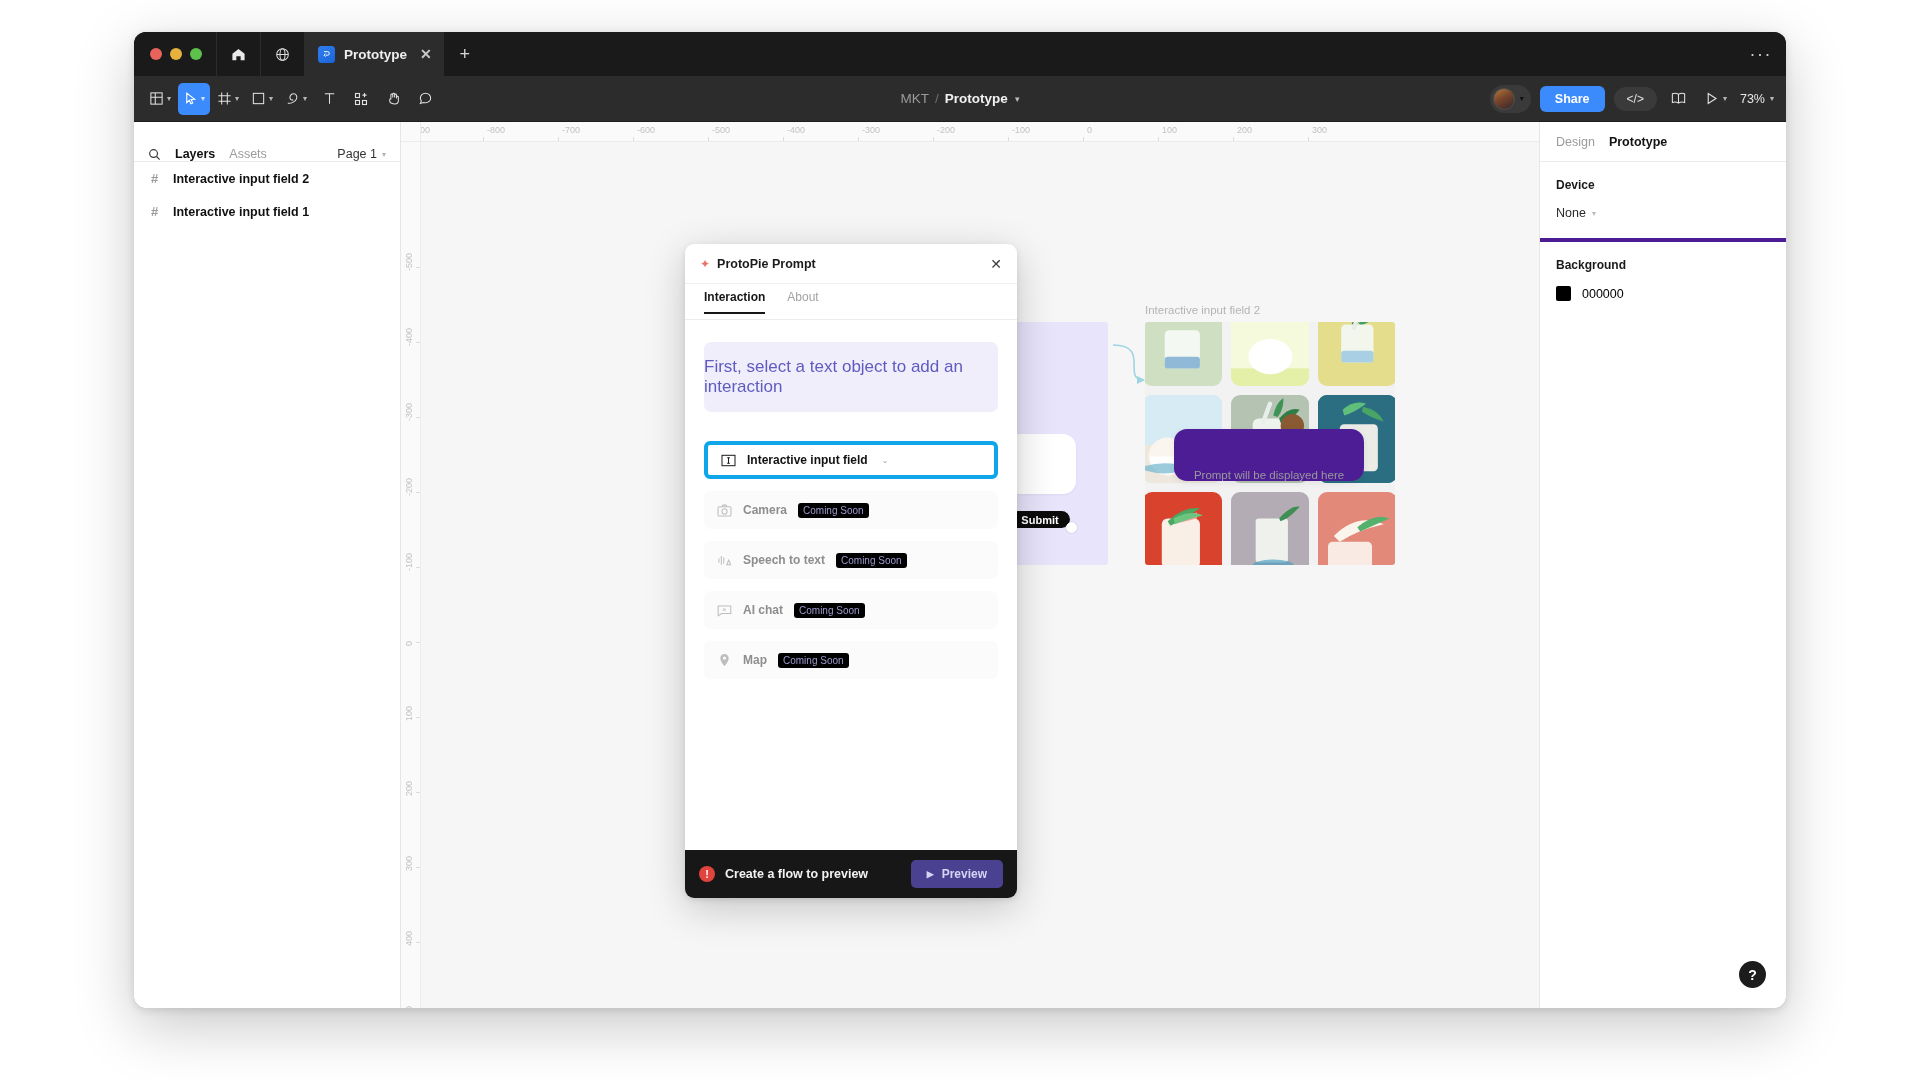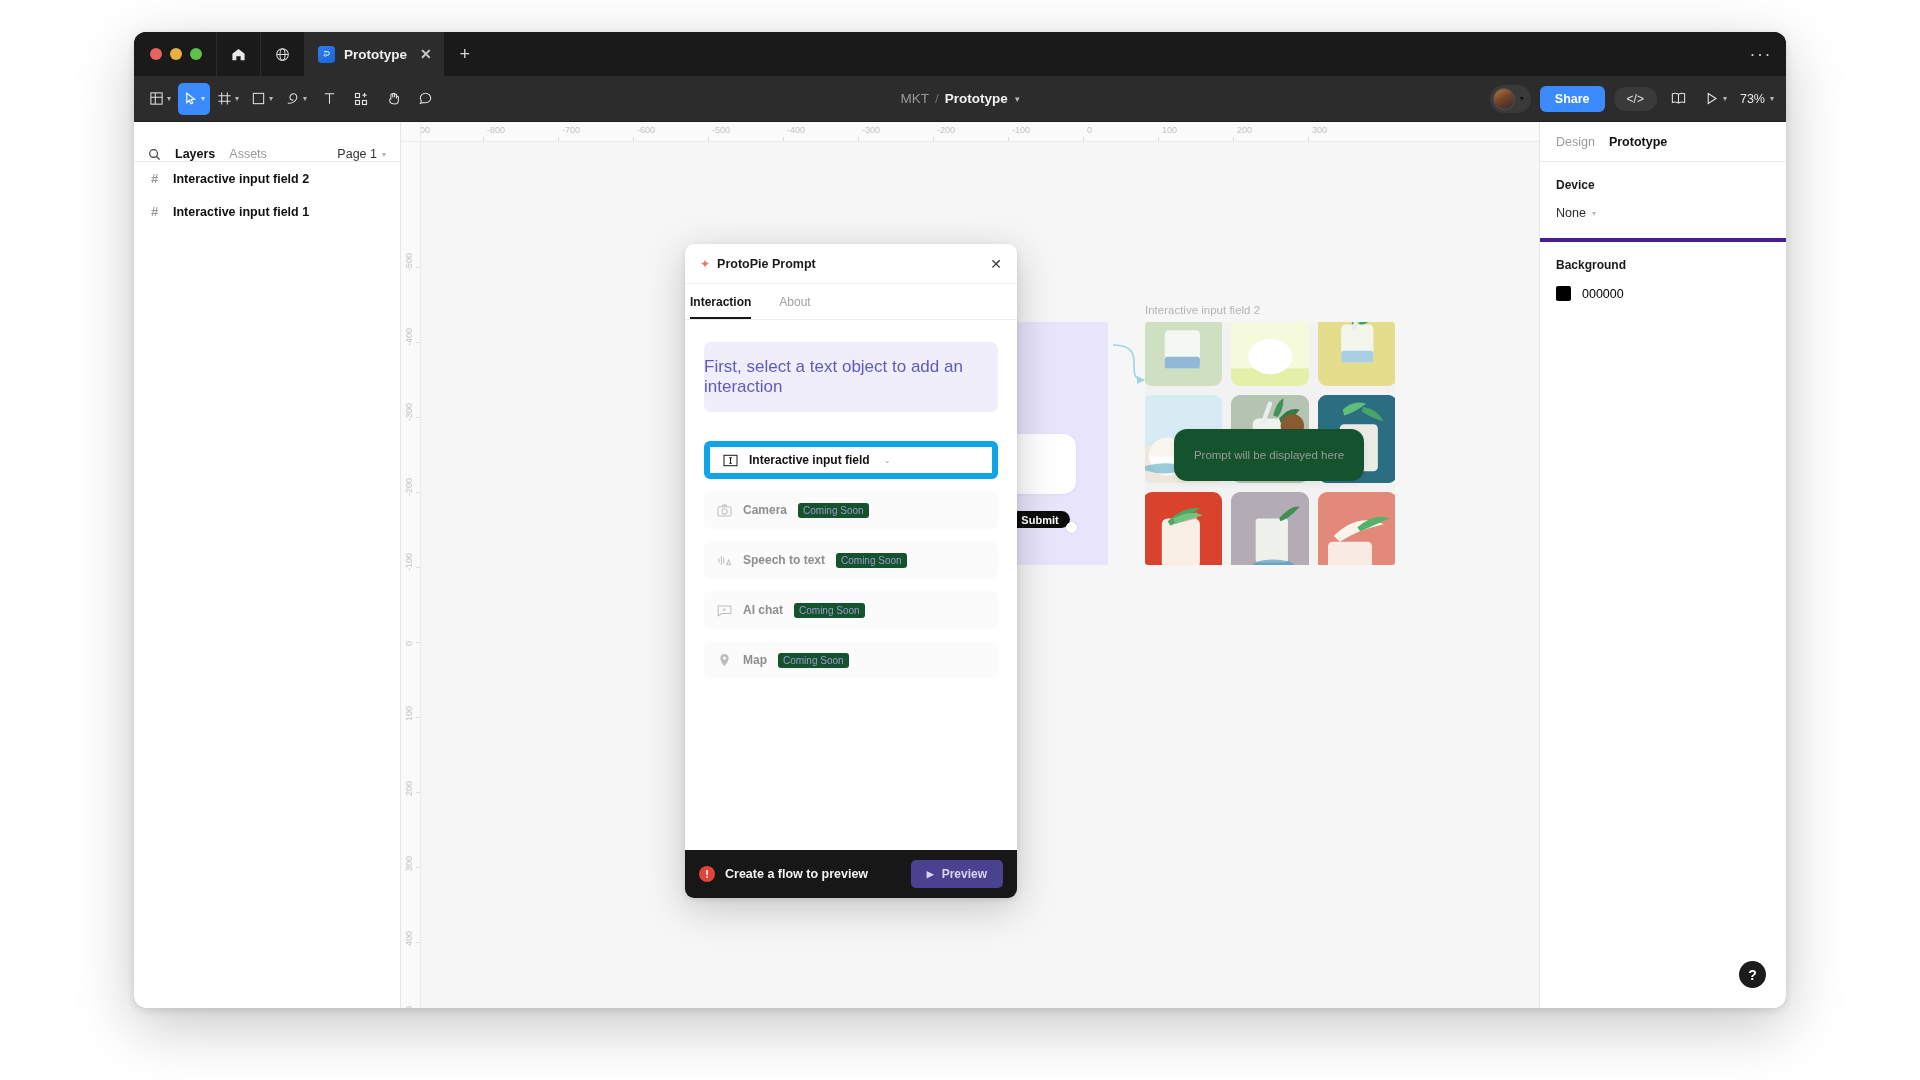--- a/index.html
+++ b/index.html
@@ -245,22 +245,22 @@
     position: absolute; inset: -24px -6px -6px -6px;
     display: grid;
     grid-template-columns: repeat(3, 1fr);
     grid-auto-rows: 88px;
     gap: 9px;
     padding: 0 4px;
   }
   .photo { border-radius: 9px; position: relative; overflow: hidden; }
   #prompt-result {
     position: absolute; left: 29px; top: 107px; width: 190px; height: 52px;
-    background: #14532d; border-radius: 13px;
-    display: flex; align-items: center; justify-content: center;
+    background: #4c1d95; border-radius: 13px;
+    display: flex; align-items: flex-end; justify-content: center;
     box-shadow: 0 2px 7px rgba(0,0,0,.07);
     z-index: 3;
   }
   #prompt-result span { font-size: 11.5px; color: #9a9a9a; }
 
   #connector { position: absolute; left: 0; top: 0; pointer-events: none; }
 
   
   #right-panel {
     width: 247px;
@@ -303,22 +303,22 @@
   }
   #genie-head {
     height: 40px; display: flex; align-items: center;
     padding: 0 15px; border-bottom: 1px solid #efefef;
   }
   #genie-head .spark { color: #e8766b; font-size: 12px; margin-right: 7px; }
   #genie-head .gtitle { font-size: 12.5px; font-weight: 700; color: #1b1b1b; }
   #genie-head .gclose { margin-left: auto; color: #3c3c3c; font-size: 14px; line-height: 1; }
 
   #genie-tabs {
-    height: 36px; display: flex; align-items: flex-end;
-    gap: 28px; padding: 0 5px;
+    height: 36px; display: flex; align-items: center;
+    gap: 22px; padding: 0 19px;
     border-bottom: 1px solid #ececec;
   }
   .gtab {
     font-size: 12px; color: #a2a2a2; padding-bottom: 8px;
     border-bottom: 2px solid transparent;
   }
   .gtab.active { color: #171717; font-weight: 700; border-bottom-color: #171717; }
 
   #genie-body { flex: 1; padding: 22px 19px 0 19px; overflow: hidden; }
 
@@ -328,30 +328,30 @@
     margin-bottom: 29px;
   }
   #genie-hint span { font-size: 17px; color: #5f5bc0; }
 
   .opt-row {
     height: 38px; background: #fbfbfb;
     border-radius: 6px; margin-bottom: 12px;
     display: flex; align-items: center; gap: 11px;
     padding: 0 13px;
   }
-  .opt-row.primary { background: #ffffff; border: 6px solid #0ea5e9; }
+  .opt-row.primary { background: #ffffff; border: 4px solid #0ea5e9; }
   .opt-ico {
     width: 15px; height: 15px; display: flex; align-items: center; justify-content: center;
     color: #b9b9b9;
   }
   .opt-row.primary .opt-ico { color: #1d1d1d; }
   .opt-label { font-size: 12px; font-weight: 700; color: #8e8e8e; }
   .opt-row.primary .opt-label { color: #121212; }
   .opt-badge {
-    font-size: 10px; color: #9d9ad0; background: #14532d;
+    font-size: 10px; color: #9d9ad0; background: #000000;
     border-radius: 3px; padding: 2px 5px;
   }
   .opt-caret { color: #9d9d9d; font-size: 8px; margin-left: 3px; }
 
   #genie-foot {
     height: 48px; background: #171717;
     display: flex; align-items: center;
     padding: 0 14px;
   }
   #genie-foot .warn {

